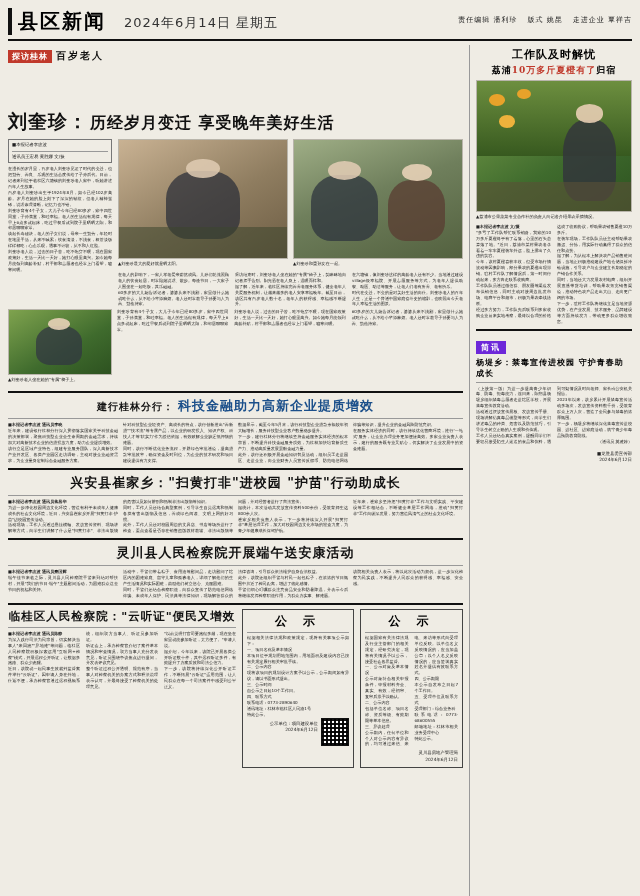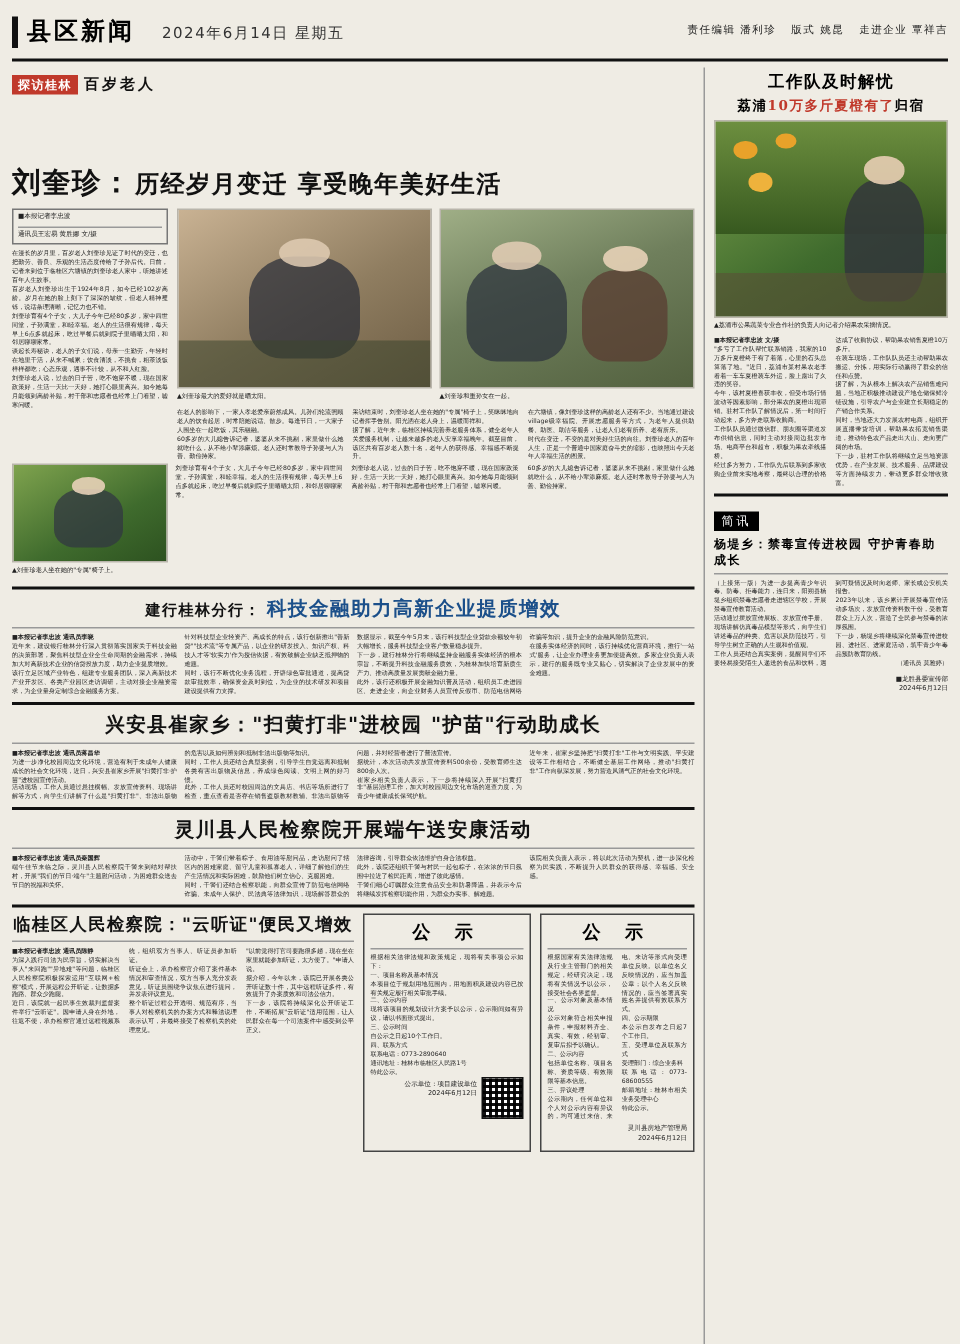--- a/index.html
+++ b/index.html
@@ -21,25 +21,25 @@
     display:flex;align-items:center;
     border-bottom:2px solid #111;
     padding-bottom:3px;
     height:30px;
   }
   .mast-left{
     display:flex;align-items:center;gap:6px;flex:0 0 auto;
   }
   .mast-title{
     font-family:"DejaVu Serif","Liberation Serif",serif;
-    font-weight:bold;font-size:16px;letter-spacing:2px;
+    font-weight:bold;font-size:20px;letter-spacing:2px;
     border-left:4px solid #111;padding-left:6px;
   }
   .mast-date{
-    font-size:10px;color:#333;margin-left:12px;letter-spacing:1px;
+    font-size:13px;color:#333;margin-left:12px;letter-spacing:1px;
     align-self:flex-end;padding-bottom:3px;
   }
   .mast-mid{flex:1;}
   .mast-credits{
     font-size:7px;color:#222;letter-spacing:1px;
     display:flex;gap:10px;align-items:flex-end;padding-bottom:3px;
   }
   .mast-right{display:flex;align-items:center;gap:6px;}
   .mast-logo{
     background:#1b6b3a;color:#fff;font-family:"DejaVu Serif","Liberation Serif",serif;
@@ -108,22 +108,22 @@
   .side-head{
     font-family:"DejaVu Serif","Liberation Serif",serif;
     font-size:11px;font-weight:bold;text-align:center;letter-spacing:1px;margin:2px 0;
   }
   .side-sub{
     font-family:"DejaVu Serif","Liberation Serif",serif;
     font-size:9px;font-weight:bold;text-align:center;letter-spacing:1px;margin:2px 0 3px 0;
   }
   .side-sub .hl{color:#c0392b;text-align:right;}
   .briefs-tag{
-    background:#000000;color:#fff;display:inline-block;font-size:8px;padding:1px 5px;
-    font-family:"DejaVu Serif","Liberation Serif",serif;font-weight:normal;letter-spacing:2px;
+    background:#6d28d9;color:#fff;display:inline-block;font-size:8px;padding:1px 5px;
+    font-family:"DejaVu Serif","Liberation Serif",serif;font-weight:bold;letter-spacing:2px;
   }
   
   .notice-box{border:1px solid #444;padding:3px 4px;box-sizing:border-box;}
   .notice-title{
     font-family:"DejaVu Serif","Liberation Serif",serif;
     font-size:12px;font-weight:bold;text-align:center;letter-spacing:6px;margin-bottom:2px;
   }
   .notice-sign{font-size:4.4px;text-align:right;margin-top:3px;line-height:1.5;color:#222;}
   .qr{
     width:26px;height:26px;background:

